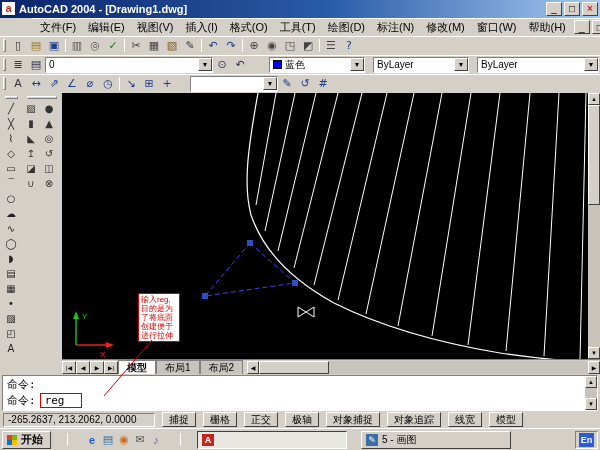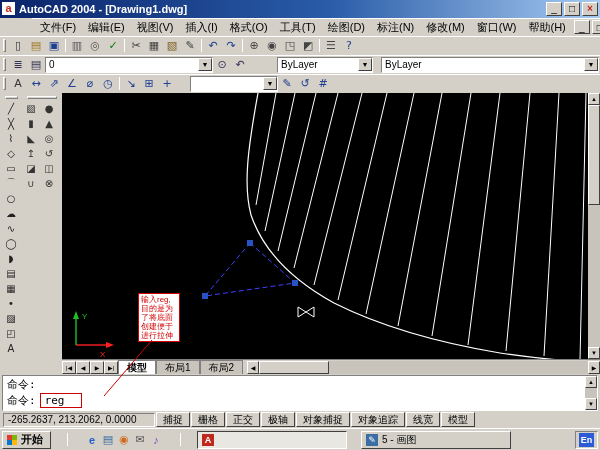--- a/index.html
+++ b/index.html
@@ -55,21 +55,21 @@
   .hscroll { flex:1; height:13px; margin-left:4px; background:#c8c4bc; display:flex; align-items:center; }
   .hthumb { width:70px; height:13px; background:#d4d0c8; border:1px solid; border-color:#fff #404040 #404040 #fff; }
   .hfill { flex:1; }
 
   
   .command-area { height:36px; background:#fff; border:1px solid; border-color:#808080 #fff #fff #808080; margin:1px 2px 0 2px; position:relative; font-family:"DejaVu Sans Mono","Liberation Mono",monospace; font-size:11px; padding:1px 14px 1px 4px; line-height:16px; color:#000; }
   .reg-box { display:inline-block; border:1px solid #d00000; padding:0 16px 0 4px; margin-left:4px; line-height:13px; }
   .cmd-scroll { position:absolute; right:0; top:0; width:12px; height:100%; background:#c8c4bc; display:flex; flex-direction:column; justify-content:space-between; }
 
   
-  .statusbar { height:17px; display:flex; align-items:center; background:#d4d0c8; padding:0 3px; gap:1px; font-size:10px; }
+  .statusbar { height:17px; display:flex; align-items:center; background:#d4d0c8; padding:0 3px; gap:7px; font-size:10px; }
   .coords { width:152px; height:14px; border:1px solid; border-color:#808080 #fff #fff #808080; display:flex; align-items:center; padding:0 4px; white-space:nowrap; overflow:hidden; flex:none; }
   .sbtn { height:15px; padding:0 6px; background:#d4d0c8; border:1px solid; border-color:#fff #404040 #404040 #fff; font-size:10px; display:flex; align-items:center; white-space:nowrap; font-family:inherit; }
 
   
   .taskbar { height:22px; background:#d4d0c8; border-top:1px solid #fff; display:flex; align-items:center; padding:0 2px; gap:14px; }
   .startbtn { height:18px; padding:0 7px 0 4px; display:flex; align-items:center; gap:4px; font-weight:bold; font-size:11px; background:#d4d0c8; border:1px solid; border-color:#fff #404040 #404040 #fff; font-family:inherit; }
   .winflag { width:10px; height:10px; display:grid; grid-template-columns:5px 5px; grid-template-rows:5px 5px; }
   .winflag span:nth-child(1){background:#e03c31;} .winflag span:nth-child(2){background:#7db700;}
   .winflag span:nth-child(3){background:#0078d4;} .winflag span:nth-child(4){background:#ffb900;}
   .ql { width:16px; height:16px; display:flex; align-items:center; justify-content:center; font-size:11px; font-weight:bold; background:none; border:none; padding:0; font-family:inherit; }
@@ -201,20 +201,25 @@
     </span>
     <span class="strip">
         <button class="tbi">
           <span style="color: rgb(51, 51, 85);">⊙</span>
         </button>
         <button class="tbi">
           <span style="color: rgb(51, 51, 85);">↶</span>
         </button>
       </span>
     <span class="spacer20"></span>
+    <span class="combo" style="width:96px">
+      <span class="swatch" style="background: rgb(0, 0, 224);"></span>
+      <span>蓝色</span>
+      <span class="arrow">▼</span>
+    </span>
     <span class="spacer20" style="width:8px"></span>
     <span class="combo" style="width:96px">
       <span>ByLayer</span>
       <span class="arrow">▼</span>
     </span>
     <span class="spacer20" style="width:8px"></span>
     <span class="combo" style="flex:1">
       <span>ByLayer</span>
       <span class="arrow">▼</span>
     </span>

